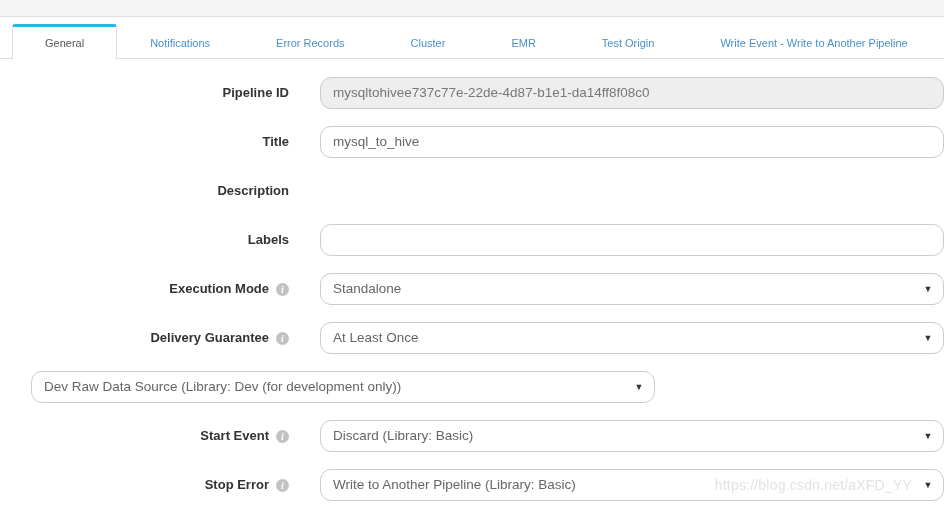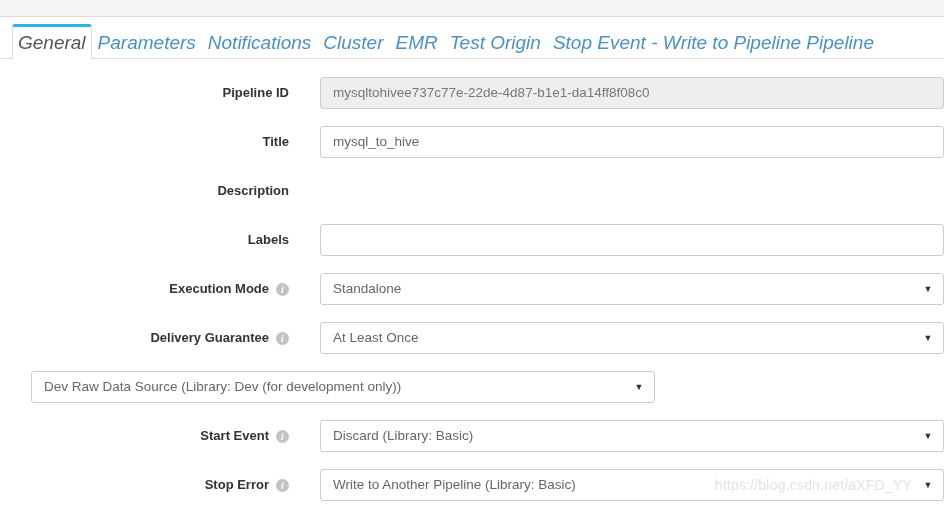--- a/index.html
+++ b/index.html
@@ -40,32 +40,31 @@
     left: 0;
     right: 0;
     bottom: 0;
     height: 1px;
     background: #dddddd;
     z-index: 0;
   }
   .tab {
     position: relative;
     z-index: 1;
-    padding: 0 5px;
+    padding: 0 32px;
     height: 34px;
     line-height: 34px;
-    font-size: 19px;
+    font-size: 11px;
     color: #4a90c9;
     white-space: nowrap;
     box-sizing: border-box;
     background: transparent;
     border: 1px solid transparent;
     border-bottom: none;
     cursor: pointer;
-    font-style: italic;
   }
   .tab.active {
     color: #555555;
     background: #ffffff;
     border: 1px solid #dddddd;
     border-bottom: 1px solid #ffffff;
     border-top: 3px solid #29b6e8;
     height: 36px;
     line-height: 32px;
     margin-bottom: -1px;
@@ -113,21 +112,21 @@
     margin-left: 31px;
     flex: 1;
   }
 
   .ctrl {
     box-sizing: border-box;
     width: 624px;
     height: 32px;
     line-height: 30px;
     border: 1px solid #cccccc;
-    border-radius: 3px;
+    border-radius: 11px;
     background: #ffffff;
     color: #666666;
     font-size: 13.5px;
     padding: 0 12px;
     white-space: nowrap;
     overflow: hidden;
     position: relative;
   }
   .ctrl.disabled {
     background: #eeeeee;
@@ -179,26 +178,26 @@
     z-index: 5;
   }
 </style>
 </head>
 <body>
 
 <div class="top-strip"></div>
 
 <div class="tab-bar">
     <div class="tab active">General</div>
-    <div class="tab">Parameters</div>
     <div class="tab">Notifications</div>
+    <div class="tab">Error Records</div>
     <div class="tab">Cluster</div>
     <div class="tab">EMR</div>
     <div class="tab">Test Origin</div>
-    <div class="tab">Stop Event - Write to Pipeline Pipeline</div>
+    <div class="tab">Write Event - Write to Another Pipeline</div>
   </div>
 
 <div class="form">
     <div class="form-row">
       <div class="label-col"><span>Pipeline ID</span></div>
       <div class="field-col">
         <div class="ctrl disabled"><span>mysqltohivee737c77e-22de-4d87-b1e1-da14ff8f08c0</span></div>
       </div>
     </div>
     <div class="form-row">

